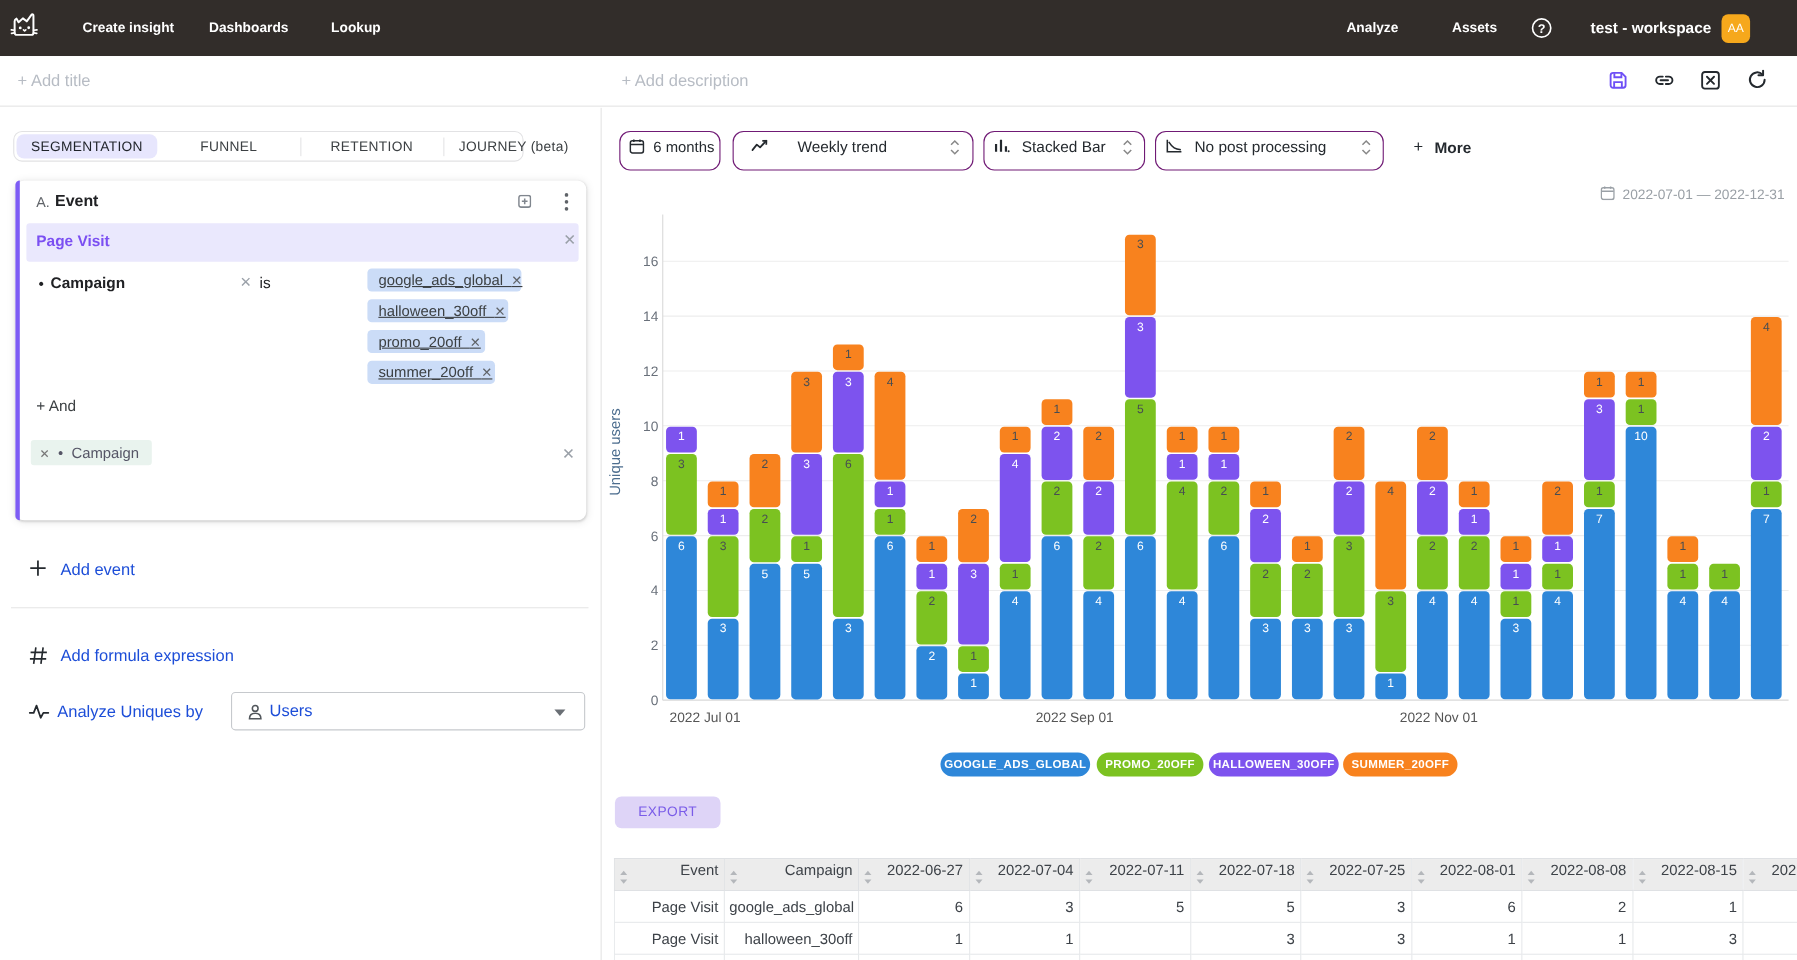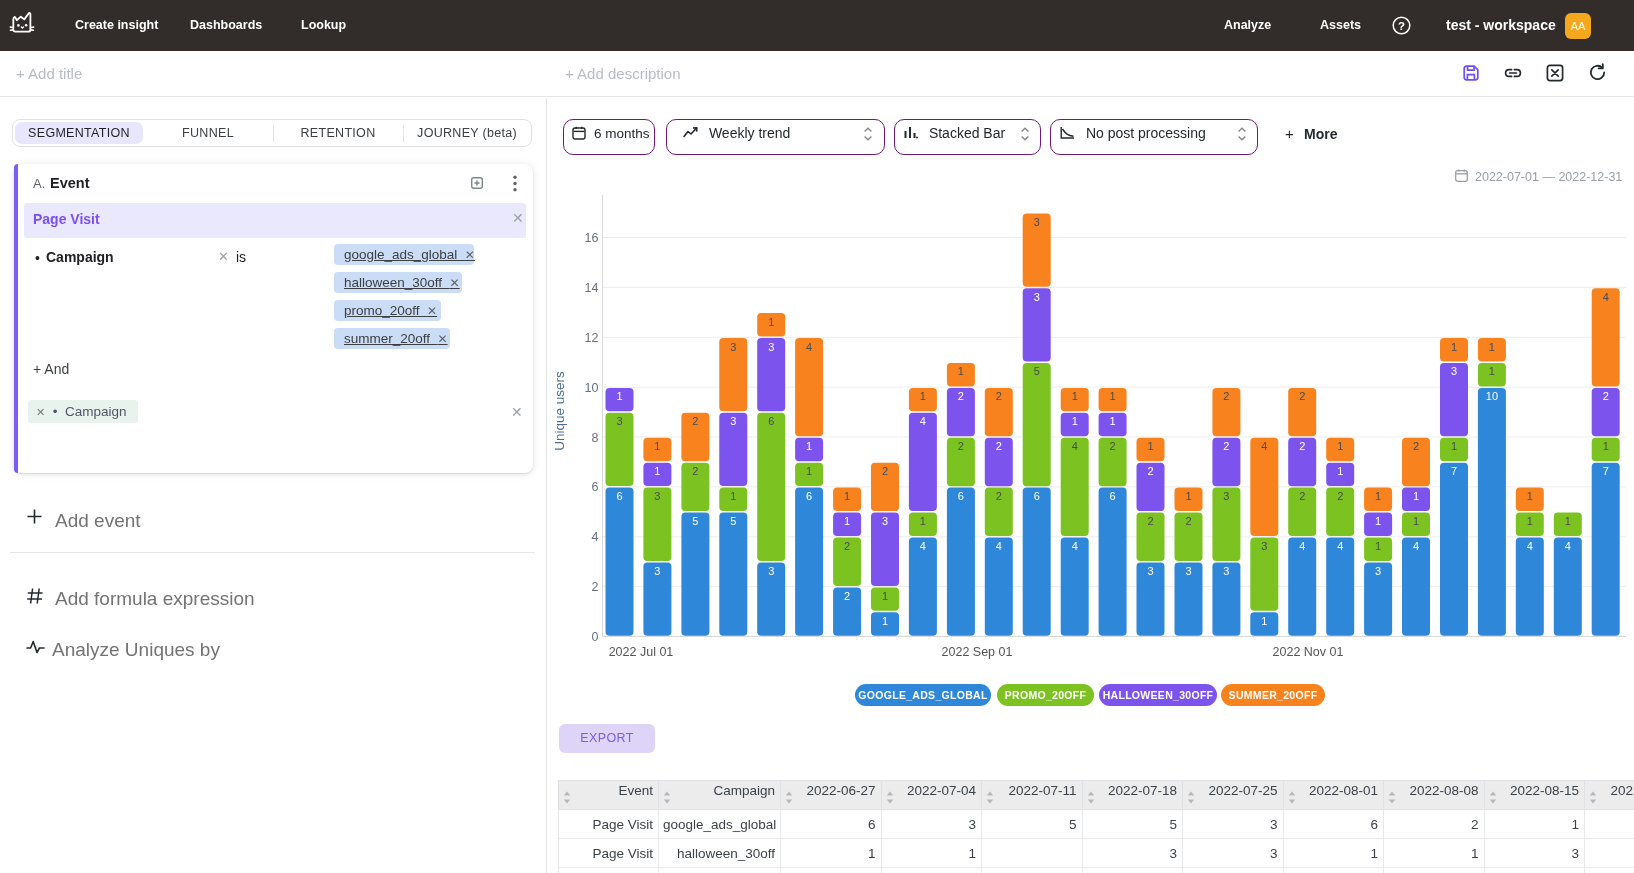--- a/index.html
+++ b/index.html
@@ -9,33 +9,33 @@
 
 .hdr { position:absolute; left:0; top:0; width:1634px; height:51px; background:#322d2a; }
 .hdr .nav { position:absolute; top:0; height:51px; line-height:51px; color:#fff; font-size:12.5px; font-weight:bold; }
 .search { position:absolute; left:586px; top:7px; width:400px; height:37px; background:#161311; border-radius:10px; color:#989898; font-size:12.5px; line-height:37px; padding-left:17px; }
 .avatar { position:absolute; left:1565px; top:13px; width:26px; height:26px; background:#f6a81c; border-radius:6px; color:#fff; font-size:11px; font-weight:normal; text-align:center; line-height:26px; }
 
 .titlebar { position:absolute; left:0; top:51px; width:1634px; height:46px; background:#fff; border-bottom:1px solid #e4e4e4; }
 .ghost { position:absolute; color:#b7bcc4; font-size:15px; top:14px; }
 
 .lpanel { position:absolute; left:0; top:98px; width:547px; height:775px; background:#fff; border-right:1px solid #e4e4e4; }
-.tabs { position:absolute; left:12px; top:21px; width:520px; height:28px; border:1px solid #e2e2e4; border-radius:8px; background:#fff; }
+.tabs { position:absolute; left:12px; top:21px; width:464px; height:28px; border:1px solid #e2e2e4; border-radius:8px; background:#fff; }
 .tab { position:absolute; top:0; height:26px; line-height:26px; text-align:center; font-size:12.5px; letter-spacing:.3px; color:#3c4043; }
 .tab.active { background:#e7e6fd; border-radius:7px; top:2px; height:22px; line-height:22px; color:#1f2329; }
 .tabdiv { position:absolute; top:5px; width:1px; height:17px; background:#e4e4e6; }
 .card { position:absolute; left:14px; top:66px; width:519px; height:309px; background:#fff; border-radius:8px; box-shadow:0 1px 2px rgba(0,0,0,.12), 0 1px 8px rgba(0,0,0,.10); }
 .accent { position:absolute; left:0; top:0; width:4px; height:309px; background:#7d5cf5; border-radius:8px 0 0 8px; }
 .pv-row { position:absolute; left:10px; top:39px; width:502px; height:35px; background:#eae8fd; border-radius:3px; }
 .cu-row { position:absolute; left:10px; top:271px; width:502px; height:33px; background:#eef2fc; border-radius:3px; }
 .chip { position:absolute; left:320px; height:21px; background:#cbdcf7; border-radius:4px; color:#3c4043; font-size:13.5px; line-height:21px; padding:0 0 0 10px;text-decoration:underline; }
 .chip .x { color:#5f6368; font-size:12px; }
 .gchip { position:absolute; left:14px; top:236px; height:23px; line-height:23px; background:#e9f3ee; border-radius:3px; font-size:13.5px; color:#556; padding:0 12px 0 8px; }
 .xmark { color:#9aa0a8; font-size:14px; }
-.row15 { font-size:19px; color:#737373; }
+.row15 { font-size:15px; color:#1d4ed8; }
 
 .btn { position:absolute; top:119px; height:36px; border:1px solid #701a75; border-radius:10px; background:#fff; font-size:14px; color:#24292e; line-height:26px; white-space:nowrap; }
 .legend { position:absolute; top:684px; height:22px; border-radius:11px; color:#fff; font-size:10.5px; font-weight:bold; letter-spacing:.3px; text-align:center; line-height:22px; }
 .export { position:absolute; left:559px; top:724px; width:96px; height:29px; background:#ded4f7; border-radius:6px; color:#7a5ce8; font-size:12.5px; letter-spacing:.4px; text-align:center; line-height:29px; }
 
 .tblwrap { position:absolute; left:558px; top:780px; width:1076px; height:93px; overflow:hidden; }
 table.t { border-collapse:collapse; table-layout:fixed; width:1126px; font-size:13.5px; color:#3d4248; }
 table.t th, table.t td { border:1px solid #dfe1e4; padding:0 5px 0 4px; height:29px; text-align:right; font-weight:normal; white-space:nowrap; overflow:hidden; }
 table.t th { background:#ececec; position:relative; }
 table.t td { border-color:#e7e9eb; }
@@ -139,36 +139,46 @@
   <div class="abs row15" style="left:55px;top:412px">Add event</div>
   <div class="abs" style="left:10px;top:454px;width:525px;height:1px;background:#e6e6e6"></div>
   <svg class="abs" style="left:26px;top:489px" width="18" height="18" viewBox="0 0 18 18">
       <path d="M6.6 1.5 L4.6 16.5 M13.2 1.5 L11.2 16.5 M1.8 6 L16.6 6 M1.2 12 L16 12" stroke="#24292e" stroke-width="1.5"></path>
     </svg>
   <div class="abs row15" style="left:55px;top:490px">Add formula expression</div>
   <svg class="abs" style="left:26px;top:541px" width="19" height="16" viewBox="0 0 19 16">
       <path d="M1 9 L4.6 9 L7.2 2.5 L11 13.5 L13.4 9 L18 9" fill="none" stroke="#24292e" stroke-width="1.6" stroke-linejoin="round" stroke-linecap="round"></path>
     </svg>
   <div class="abs row15" style="left:52px;top:541px">Analyze Uniques by</div>
+  <div class="abs" style="left:210px;top:531px;width:322px;height:35px;border:1px solid #c6c9cd;border-radius:4px">
+    <svg class="abs" style="left:14px;top:10px" width="14" height="15" viewBox="0 0 14 15">
+        <circle cx="7" cy="4" r="2.6" fill="none" stroke="#52575c" stroke-width="1.4"></circle>
+        <path d="M1.8 13.5 C1.8 10.3 4 8.5 7 8.5 C10 8.5 12.2 10.3 12.2 13.5 Z" fill="none" stroke="#52575c" stroke-width="1.4"></path>
+      </svg>
+    <div class="abs row15" style="left:34px;top:8px">Users</div>
+    <svg class="abs" style="left:292px;top:14px" width="12" height="8" viewBox="0 0 12 8">
+        <path d="M1 1 L6 7 L11 1 Z" fill="#6a6f75"></path>
+      </svg>
+  </div>
 </div>
 
 <div class="btn" style="left:563px;width:92px">
   <svg class="ic" style="margin:0 0 3px 8px" width="14" height="14" viewBox="0 0 14 14">
       <rect x="1" y="2" width="12" height="11" rx="2" fill="none" stroke="#24292e" stroke-width="1.4"></rect>
       <path d="M1.5 5.4 L12.5 5.4" stroke="#24292e" stroke-width="1.4"></path>
       <path d="M4.2 0.8 L4.2 3 M9.8 0.8 L9.8 3" stroke="#24292e" stroke-width="1.4"></path>
     </svg>
   <span style="margin-left:4px;font-size:13.5px">6 months</span>
 </div>
 <div class="btn" style="left:666px;width:219px">
   <svg class="ic" style="margin:0 0 3px 16px" width="15" height="11" viewBox="0 0 15 11">
       <path d="M1 9.5 L5 4.5 L8 7 L13.5 1" fill="none" stroke="#24292e" stroke-width="1.6" stroke-linejoin="round" stroke-linecap="round"></path>
       <path d="M10 1 L13.8 0.8 L13.6 4.6" fill="none" stroke="#24292e" stroke-width="1.6" stroke-linejoin="round"></path>
     </svg>
-  <span style="margin-left:7px">Weekly trend</span>
+  <span style="margin-left:23px">Weekly trend</span>
   <svg class="ic abs" style="left:196px;top:7px" width="10" height="14" viewBox="0 0 10 14">
       <path d="M1.6 4.6 L5 1.2 L8.4 4.6" fill="none" stroke="#888" stroke-width="1.4"></path>
       <path d="M1.6 9.4 L5 12.8 L8.4 9.4" fill="none" stroke="#888" stroke-width="1.4"></path>
     </svg>
 </div>
 <div class="btn" style="left:894px;width:147px">
   <svg class="ic" style="margin:0 0 3px 9px" width="14" height="13" viewBox="0 0 14 13">
       <path d="M1.5 5 L1.5 12 M6 1 L6 12 M10.5 7 L10.5 12" stroke="#24292e" stroke-width="2"></path>
       <circle cx="13" cy="11.5" r="1" fill="#24292e"></circle>
     </svg>

